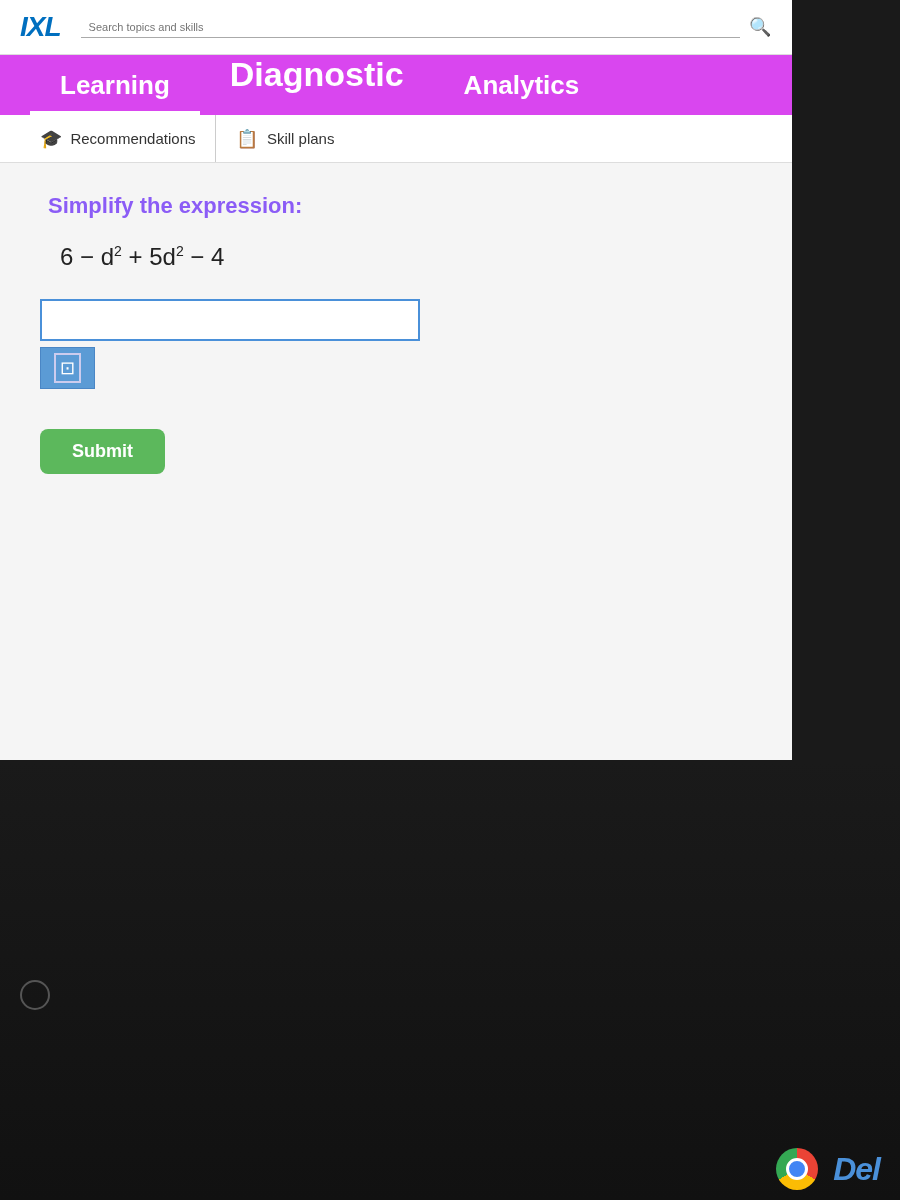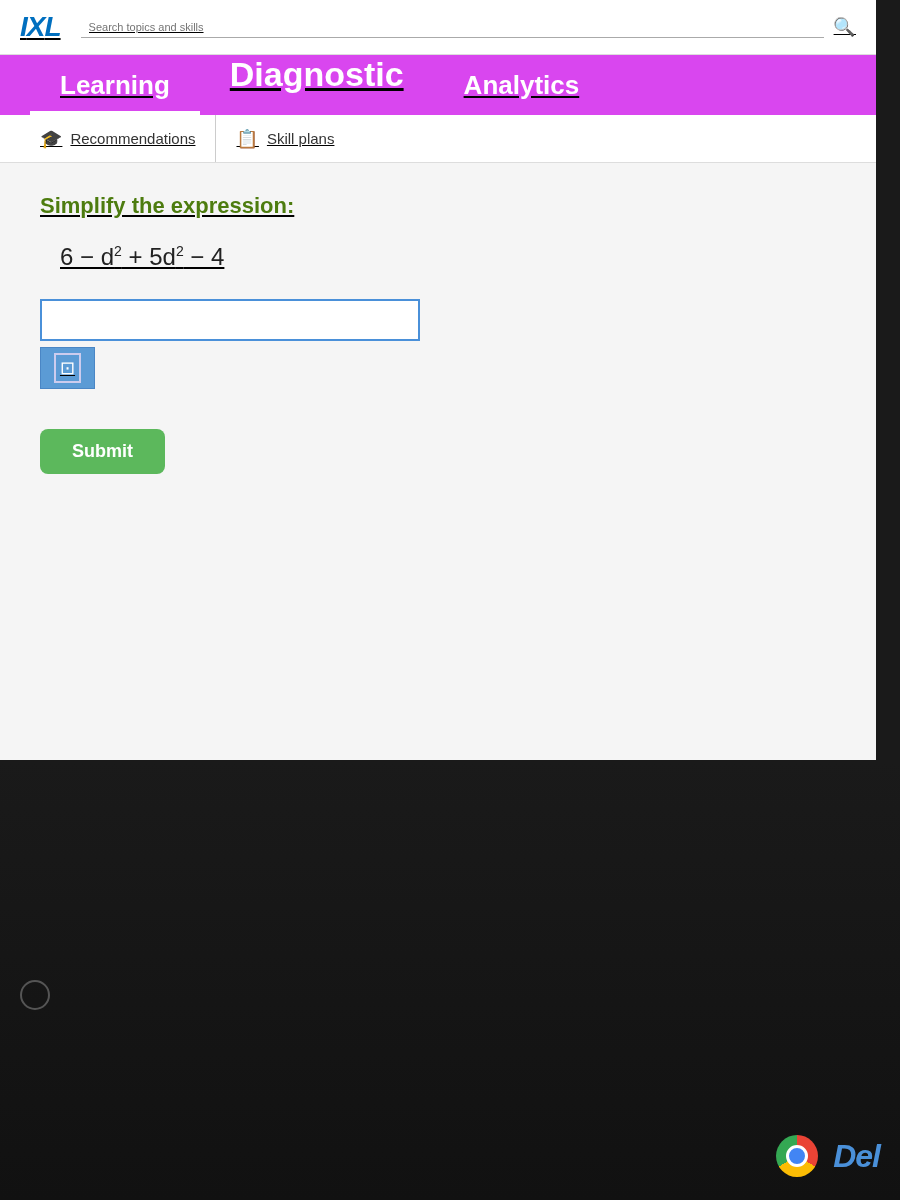--- a/index.html
+++ b/index.html
@@ -8,25 +8,24 @@
       width: 900px;
       height: 1200px;
       background: #1a1a1a;
       font-family: 'Arial', sans-serif;
       overflow: hidden;
       position: relative;
     }
 
     
     .app-container {
-      width: 876px;
+      width: 792px;
       height: 760px;
       background: #f5f5f5;
       position: relative;
-      text-decoration: underline;
     }
 
     
     .top-bar {
       display: flex;
       align-items: center;
       padding: 10px 20px;
       background: #fff;
       border-bottom: 1px solid #ddd;
       height: 55px;
@@ -171,22 +170,23 @@
 
     
     .main-content {
       padding: 30px 40px;
       background: #f5f5f5;
     }
 
     .question-label {
       font-size: 22px;
       font-weight: bold;
-      color: #4d7c0f;
+      color: #8b5cf6;
       margin-bottom: 24px;
+      margin-left: 8px;
     }
 
     .expression {
       font-size: 24px;
       color: #222;
       margin-bottom: 28px;
       display: flex;
       align-items: baseline;
       gap: 4px;
       padding-left: 20px;
@@ -245,21 +245,21 @@
       left: 0;
       width: 900px;
       height: 440px;
       background: linear-gradient(to bottom, #1a1a1a 0%, #111 100%);
       display: flex;
       flex-direction: column;
     }
 
     .taskbar {
       position: absolute;
-      bottom: 13px;
+      bottom: 0;
       right: 0;
       display: flex;
       align-items: center;
       padding: 10px 20px;
       gap: 15px;
     }
 
     .chrome-icon {
       width: 42px;
       height: 42px;

